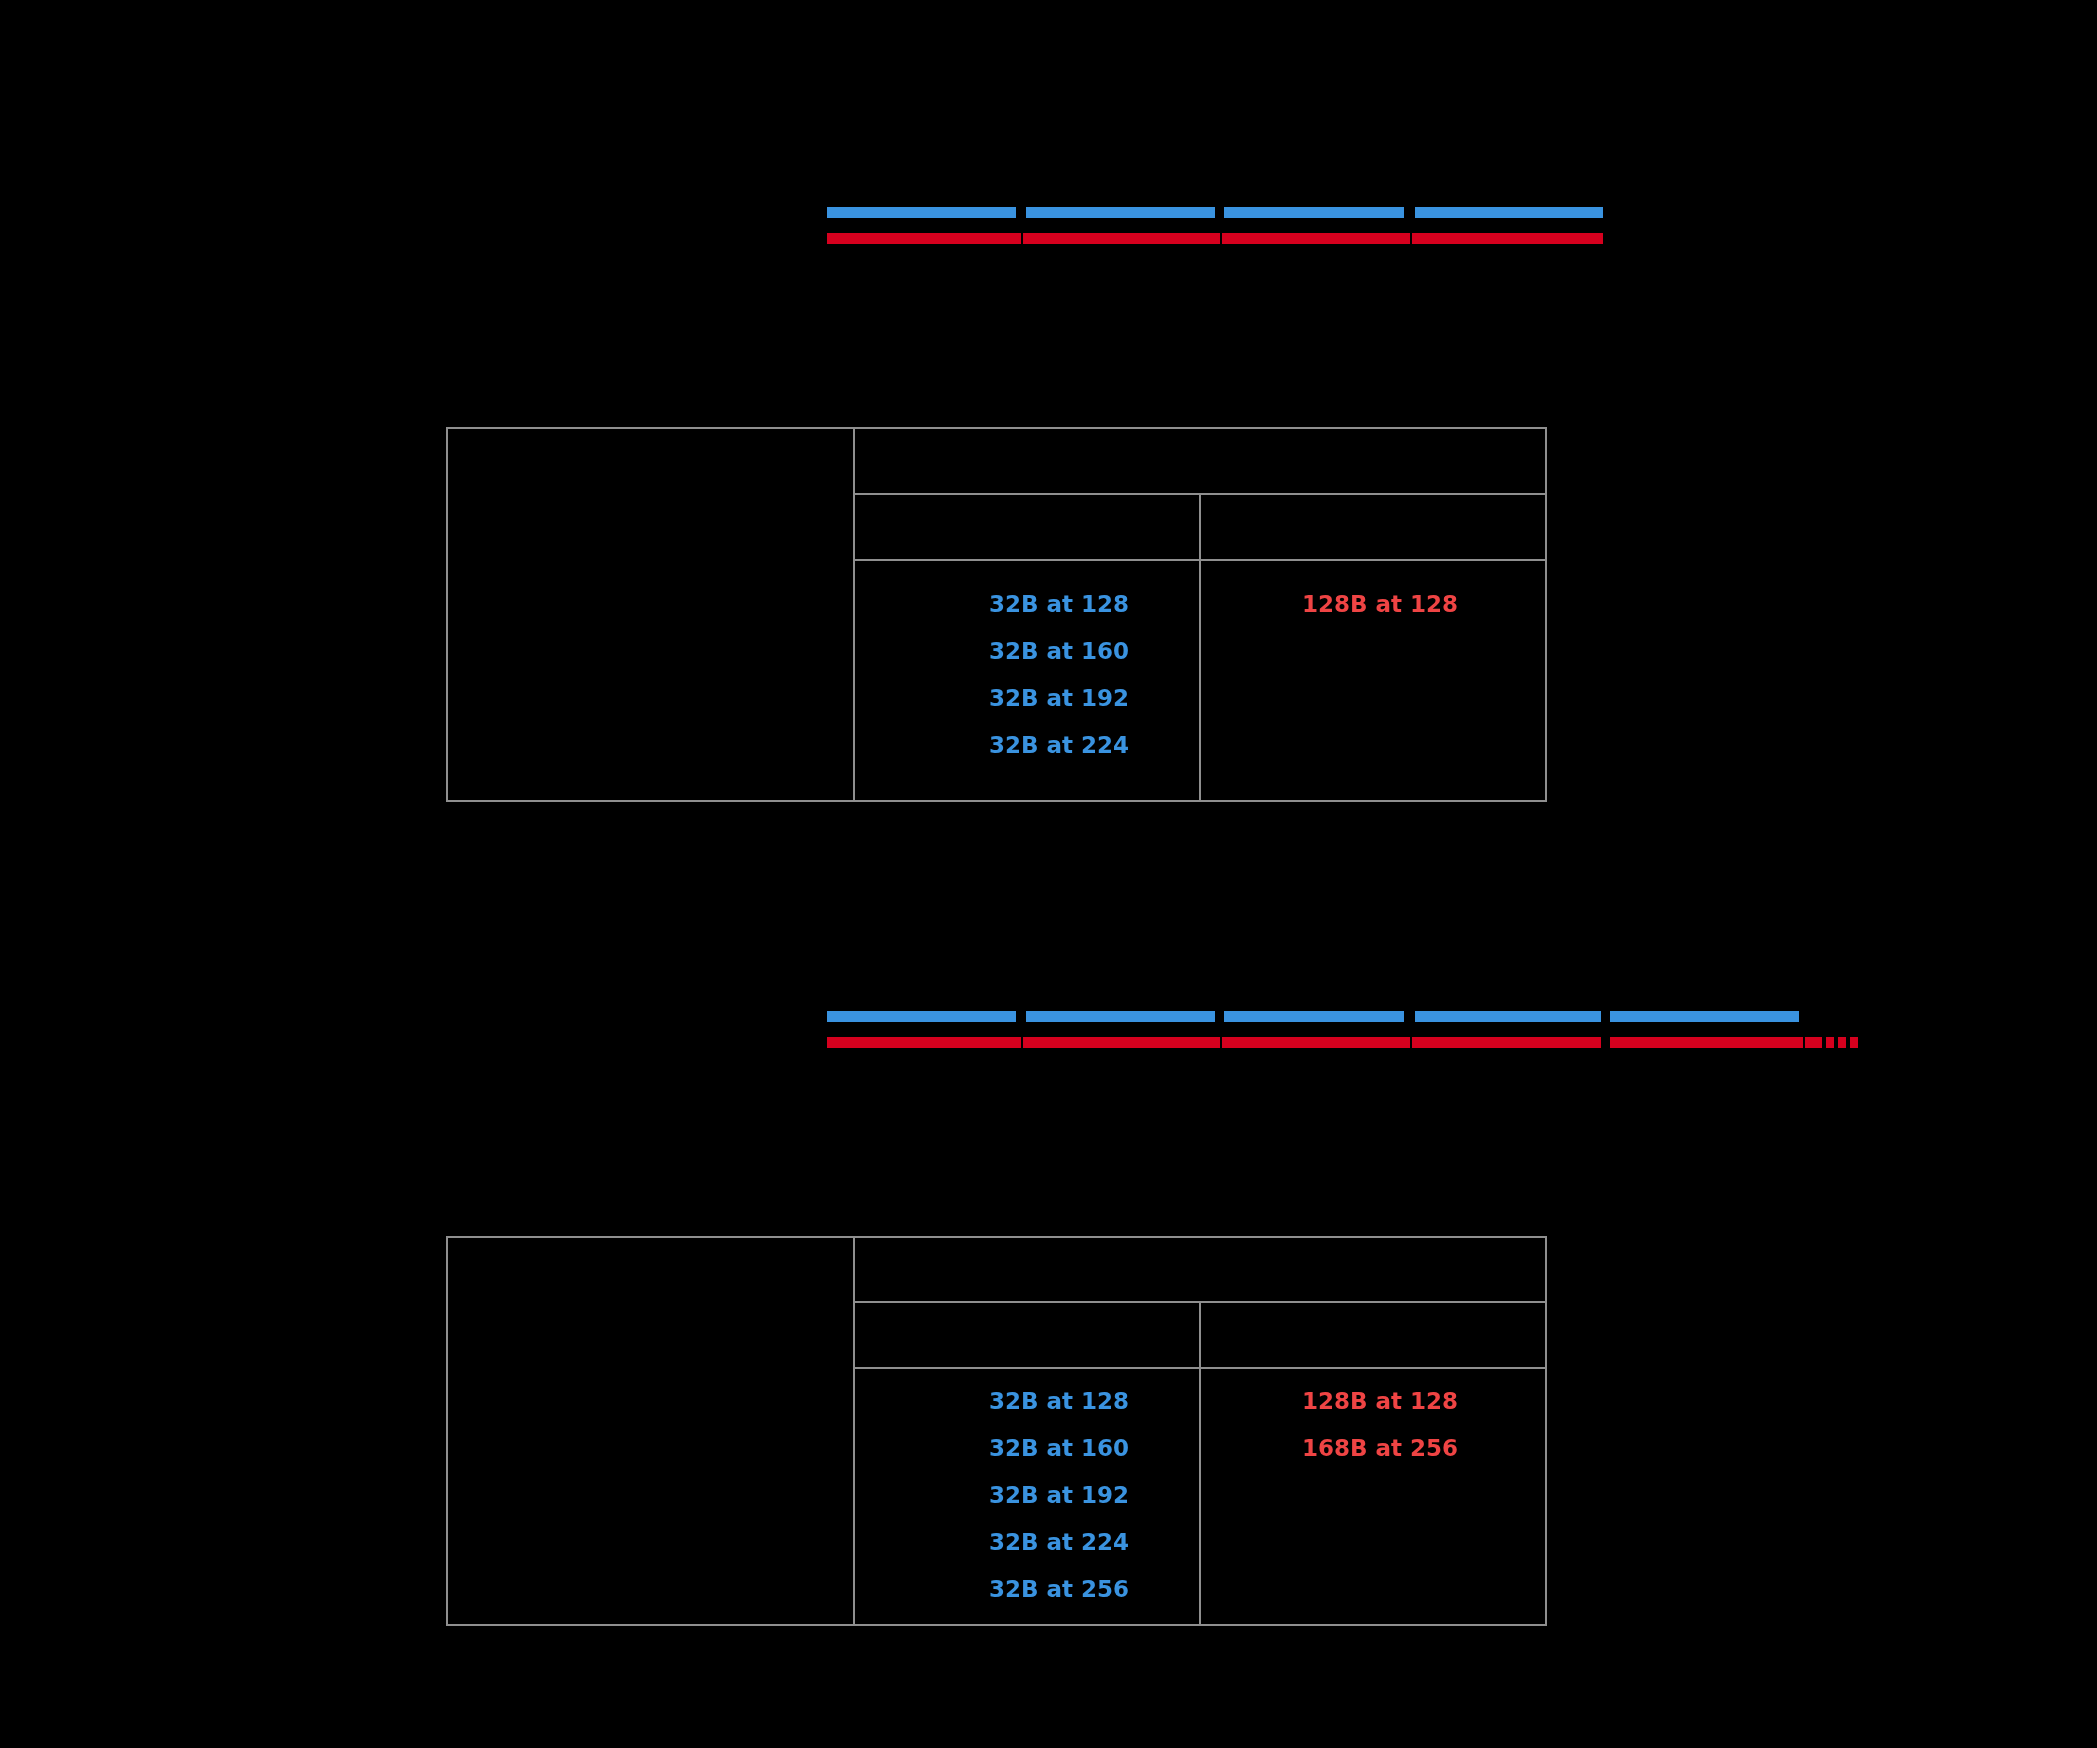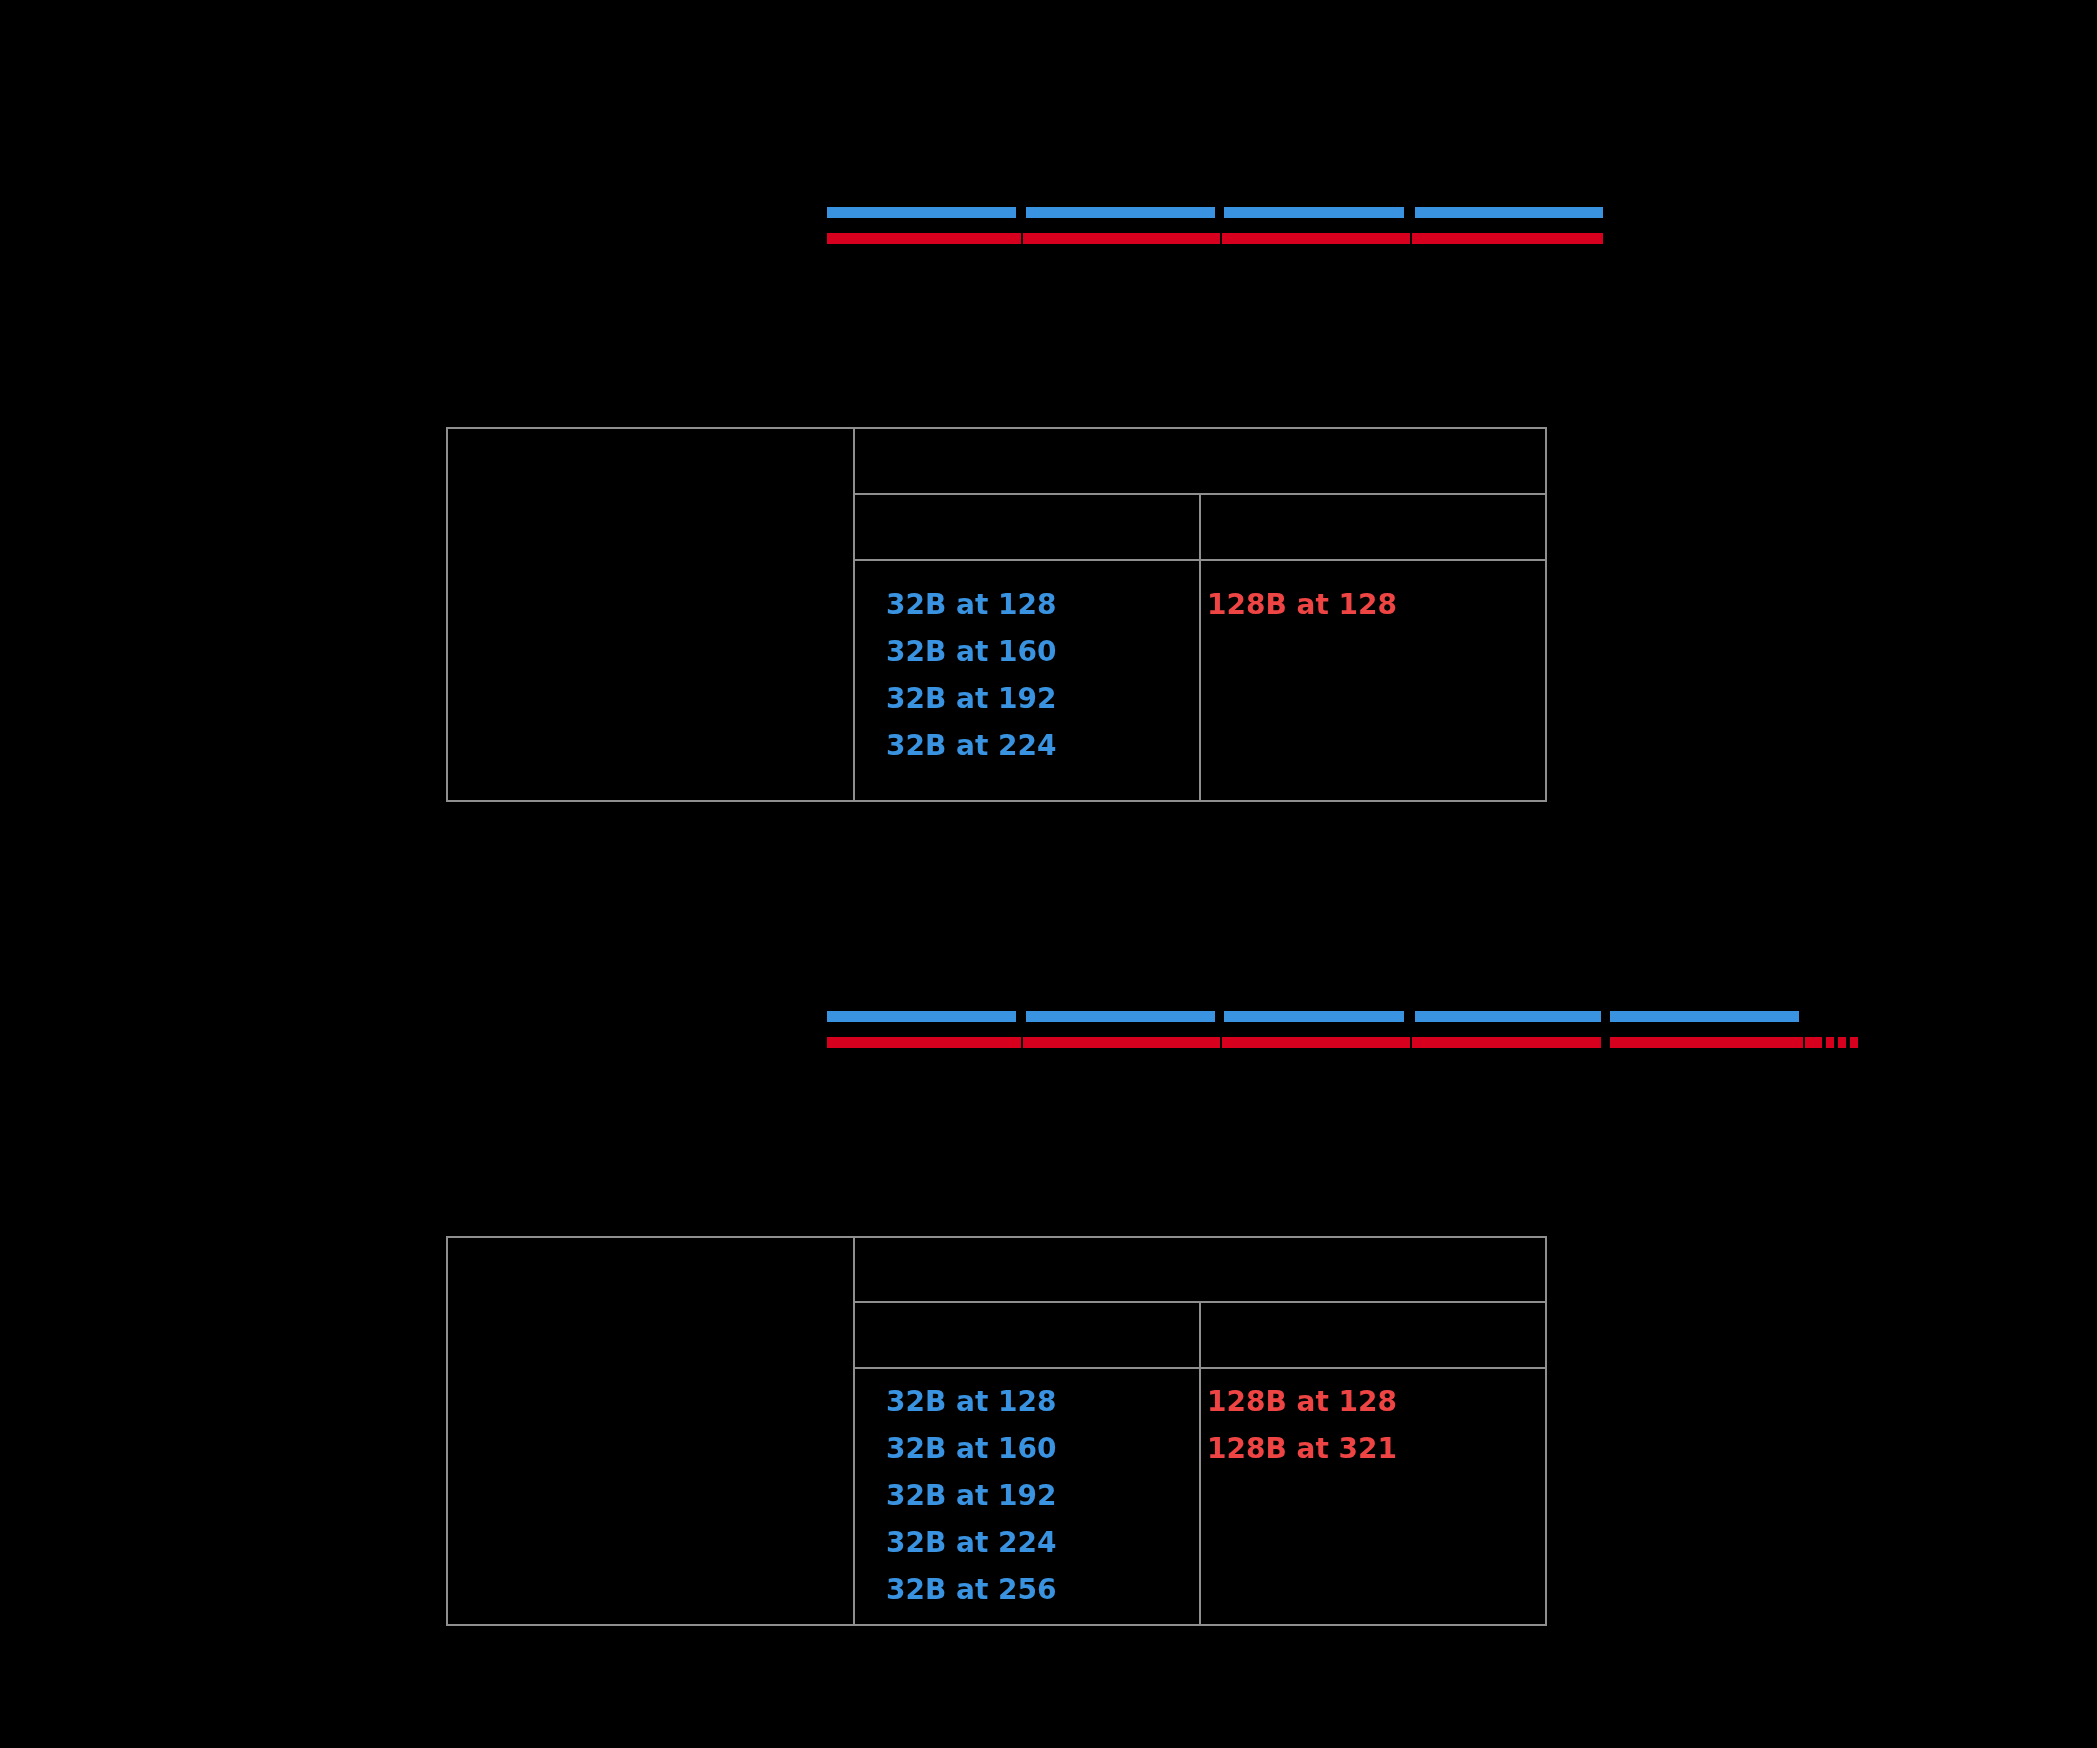--- a/index.html
+++ b/index.html
@@ -3,22 +3,22 @@
 <meta charset="utf-8">
 <style>
   html,body{margin:0;padding:0;background:#000;}
   body{width:2097px;height:1748px;position:relative;overflow:hidden;
        font-family:"DejaVu Sans","Liberation Sans",sans-serif;}
   .abs{position:absolute;}
   .bar-seg{position:absolute;height:11px;}
   .notch{position:absolute;width:2.1px;height:11px;background:#000;top:0;}
   .tick{position:absolute;height:11px;}
   .tbl-line{position:absolute;background:#8f8f8f;}
-  .txt-stack{position:absolute;text-align:left;font-weight:bold;
-             font-size:28px;line-height:47px;white-space:nowrap;}
+  .txt-stack{position:absolute;text-align:center;font-weight:bold;
+             font-size:23px;line-height:47px;white-space:nowrap;}
   .txt-row{height:47px;}
   .blue-text{color:#3a93e0;}
   .red-text{color:#ef4444;}
 </style>
 </head>
 <body>
 
 <div class="abs" id="fig1-bars">
     <div class="bar-seg" style="left: 827px; top: 207px; width: 189px; background: rgb(58, 147, 224);"></div>
     <div class="bar-seg" style="left: 1026px; top: 207px; width: 189px; background: rgb(58, 147, 224);"></div>
@@ -92,16 +92,16 @@
   <div class="abs" style="left:1201px;top:1303px;width:345px;height:64px;"></div>
   <div class="txt-stack blue-text" id="t2-blue" style="left:886px;top:1378px;width:346px;">
       <div class="txt-row">32B at 128</div>
       <div class="txt-row">32B at 160</div>
       <div class="txt-row">32B at 192</div>
       <div class="txt-row">32B at 224</div>
       <div class="txt-row">32B at 256</div>
     </div>
   <div class="txt-stack red-text" id="t2-red" style="left:1207px;top:1378px;width:346px;">
       <div class="txt-row">128B at 128</div>
-      <div class="txt-row">128B at 321</div>
+      <div class="txt-row">168B at 256</div>
     </div>
 </div>
 
 
 </body></html>

